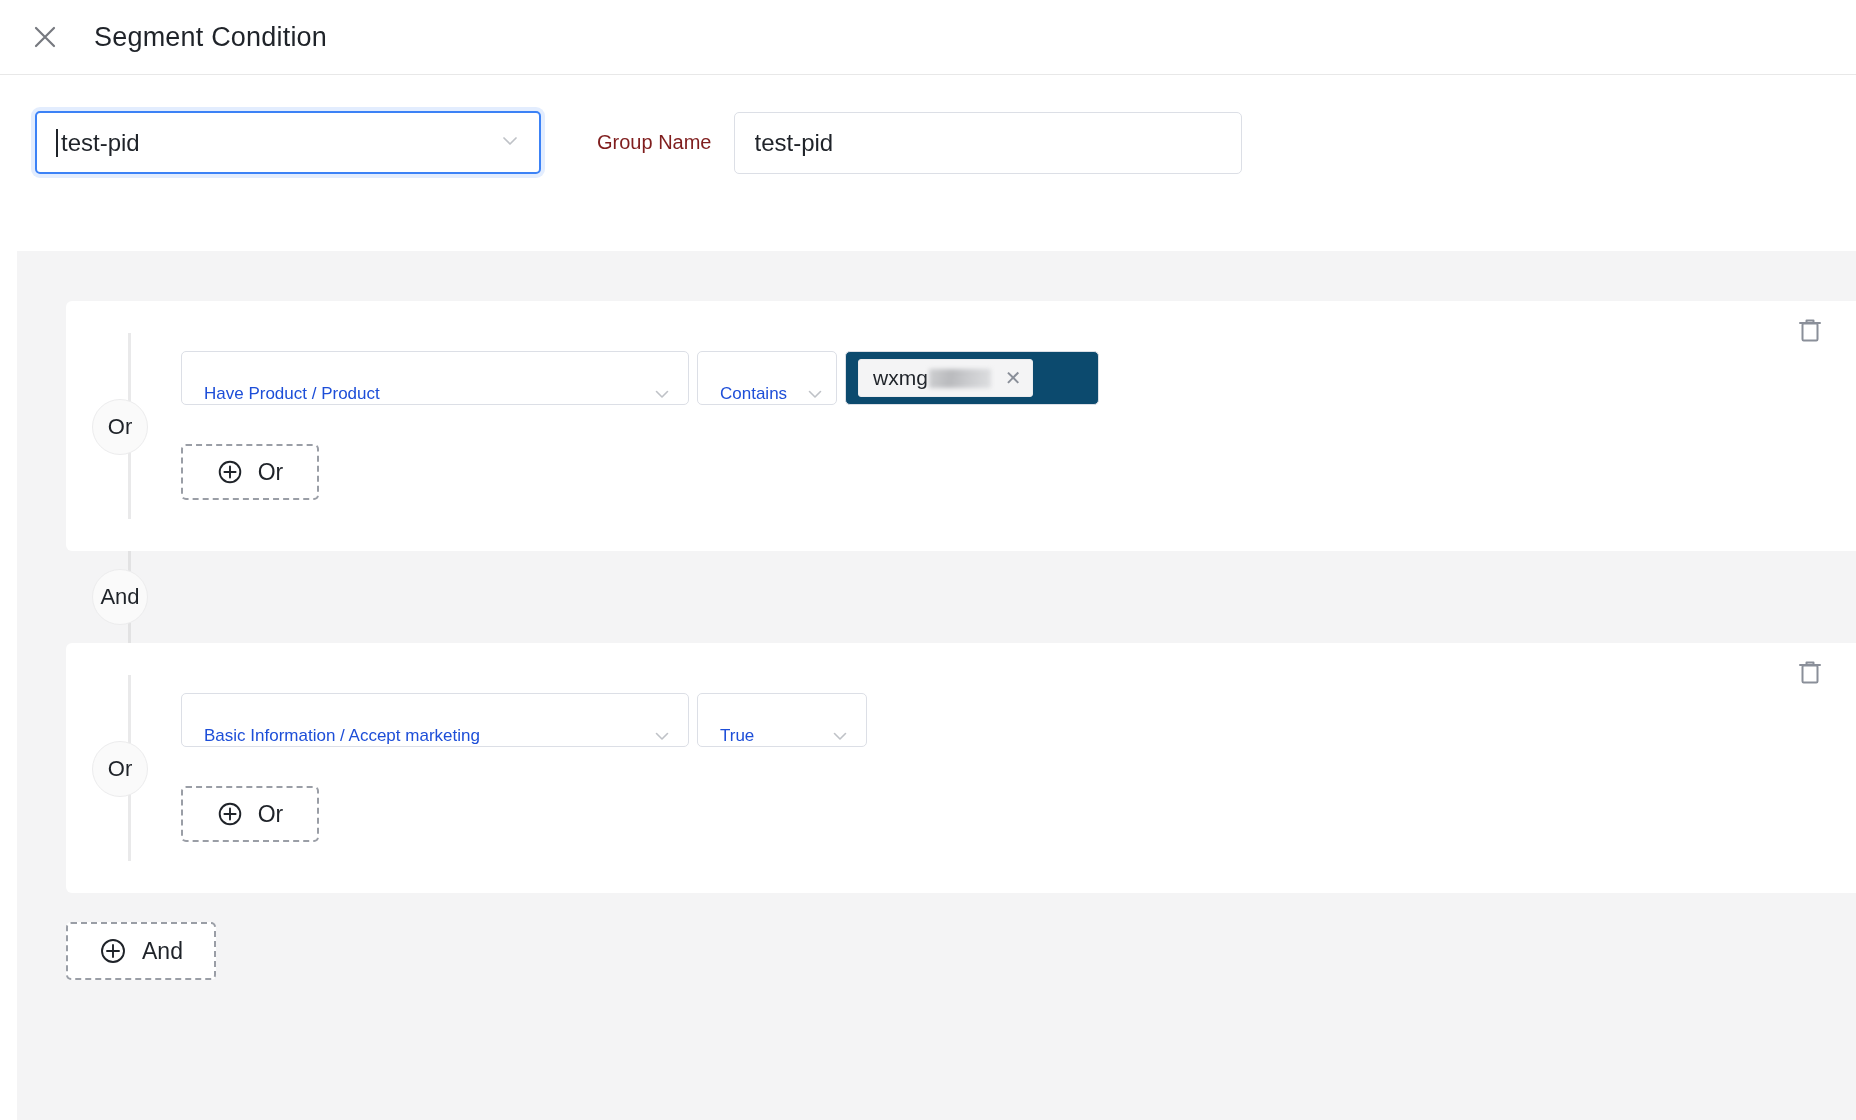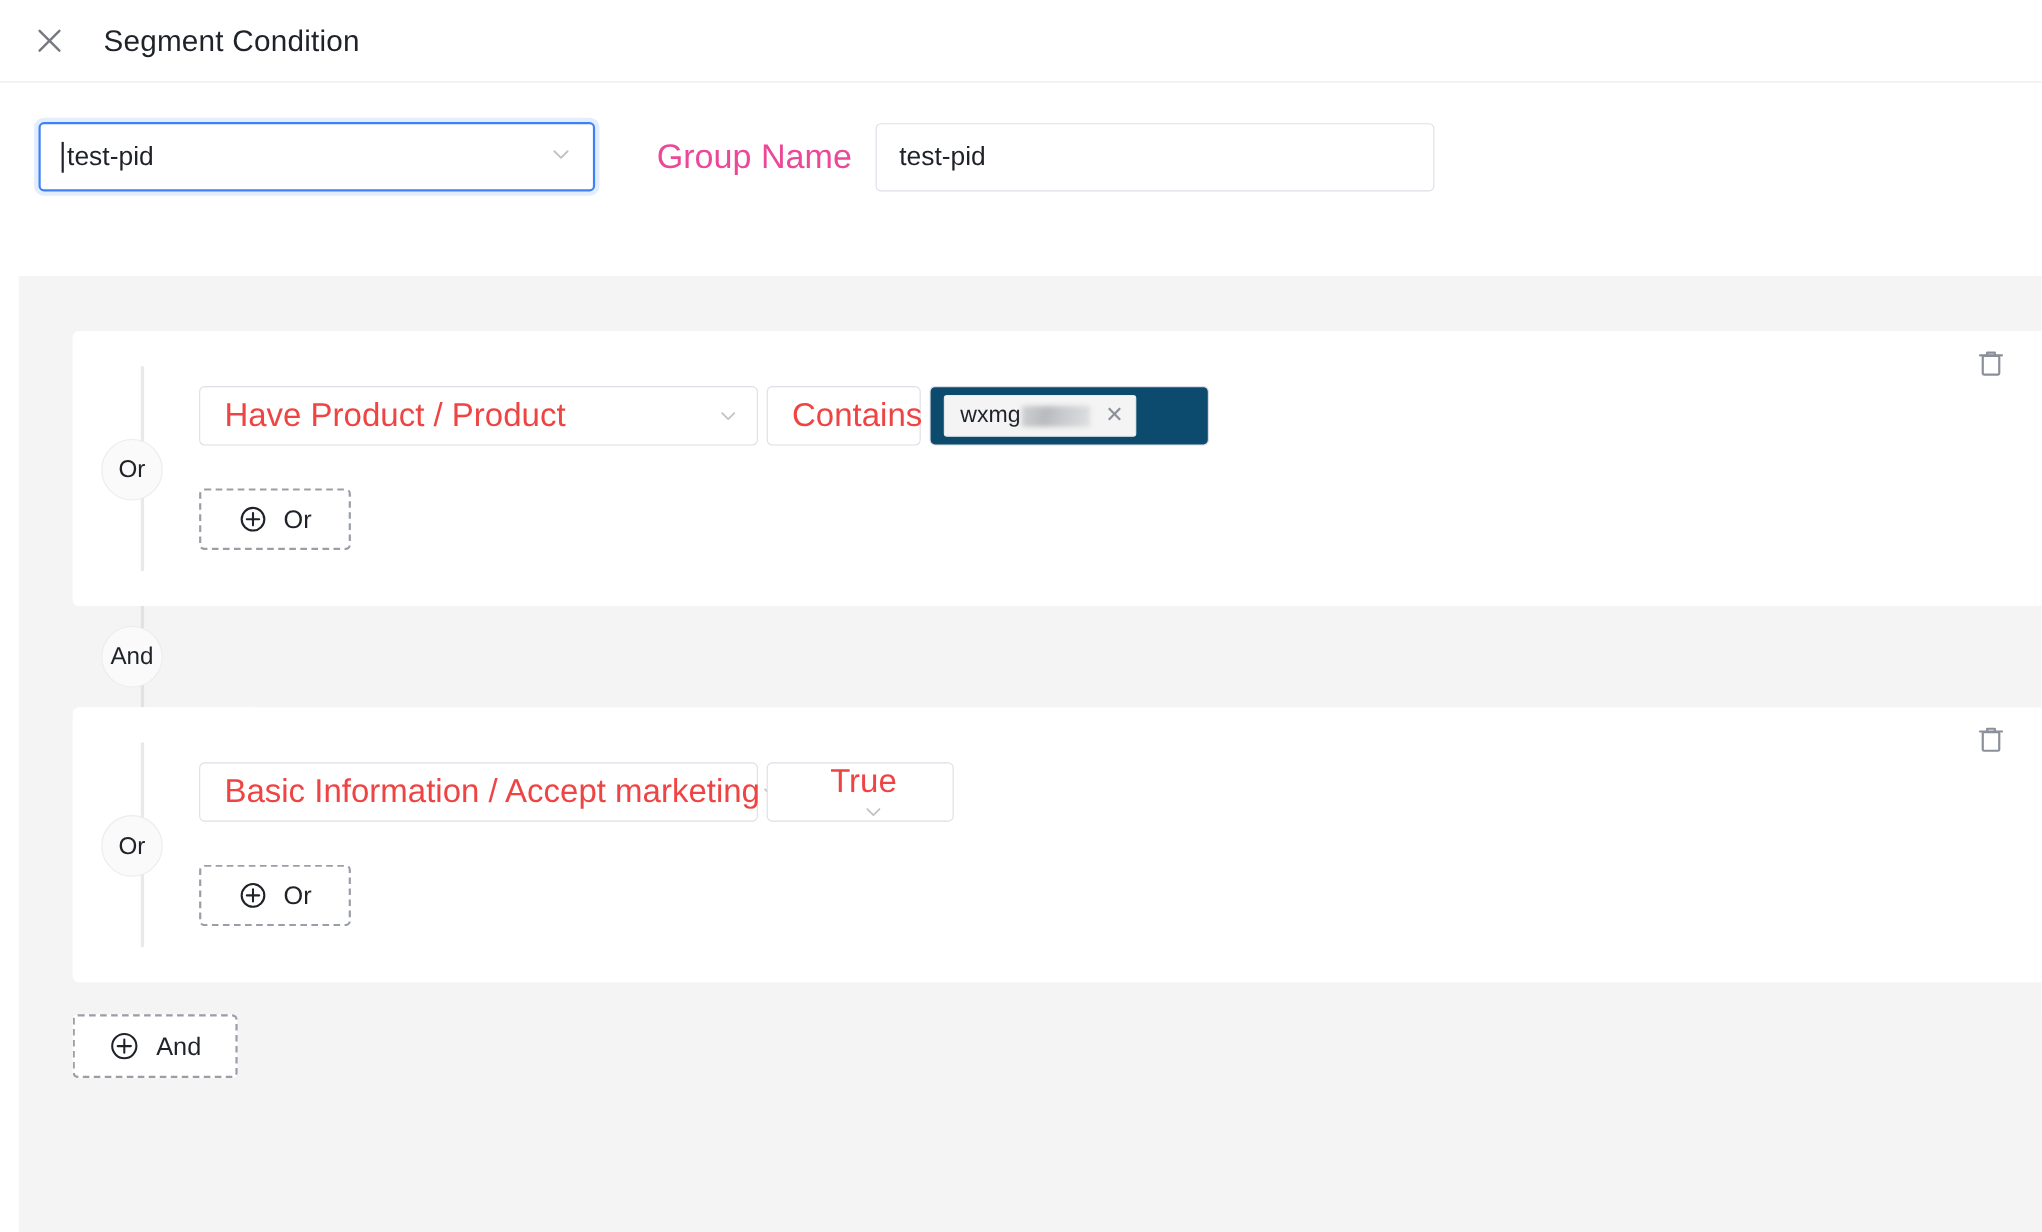--- a/index.html
+++ b/index.html
@@ -66,22 +66,22 @@
   .seg-value::before {
     content: "";
     position: absolute;
     left: -3px; top: 50%;
     transform: translateY(-50%);
     width: 1.5px; height: 28px;
     background: #1f2329;
   }
   .group-label {
     margin-left: 56px;
-    font-size: 31px;
-    color: #ec4899;
+    font-size: 20px;
+    color: #7f1d1d;
     white-space: nowrap;
     text-align: center;
   }
   .group-input {
     margin-left: 22px;
     width: 508px; height: 62px;
     border: 1px solid #dcdfe6;
     border-radius: 5px;
     background: #fff;
     font-size: 24px;
@@ -144,33 +144,33 @@
     left: 115px; top: 50px;
     display: flex;
     align-items: center;
   }
   .sel {
     height: 54px;
     border: 1px solid #dcdfe6;
     border-radius: 5px;
     background: #fff;
     display: flex;
-    align-items: center;
+    align-items: flex-end;
     padding: 0 16px 0 22px;
-    font-size: 30px;
-    color: #ef4444;
+    font-size: 17px;
+    color: #1d4ed8;
     cursor: pointer;
     white-space: nowrap;
   }
   .sel .sel-text { flex: 1; }
   .sel .caret-wrap { margin-left: 18px; display: flex; align-items: center; }
   .sel-field { width: 508px; }
   .sel-field .caret-wrap { margin-left: auto; }
   .sel-op { width: 140px; margin-left: 8px; }
-  .sel-op-true { width: 170px; margin-left: 8px; flex-direction: column; }
+  .sel-op-true { width: 170px; margin-left: 8px; }
 
   .tag-box {
     margin-left: 8px;
     min-width: 254px;
     height: 54px;
     border: 1px solid #dcdfe6;
     border-radius: 5px;
     background: #0c4a6e;
     display: flex;
     align-items: center;

